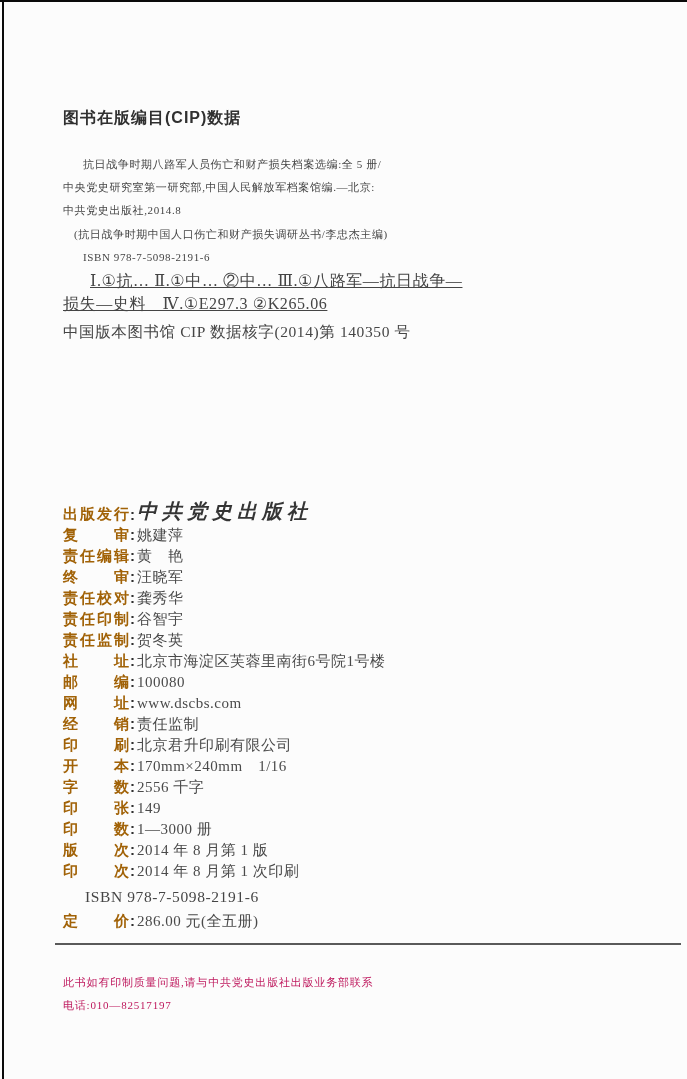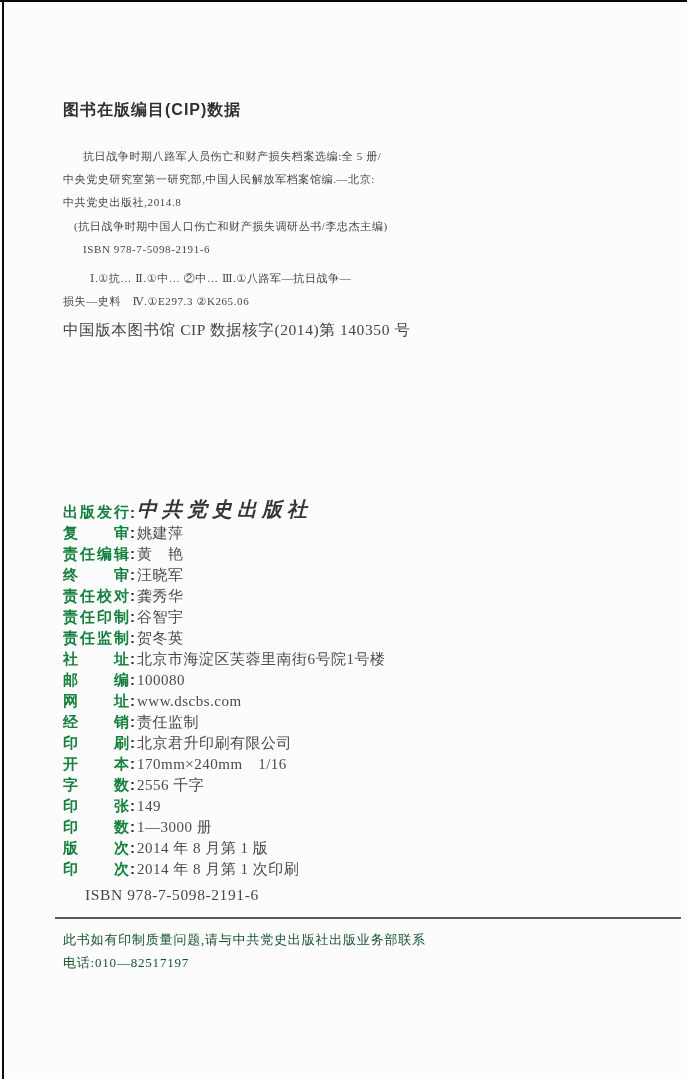--- a/index.html
+++ b/index.html
@@ -23,21 +23,21 @@
     background: #0a0a0a;
   }
   .edge-left {
     position: absolute; top: 0; left: 2px;
     width: 2px; height: 100%;
     background: #0a0a0a;
   }
   .content {
     position: absolute;
     left: 63px;
-    top: 100px;
+    top: 108px;
     width: 580px;
   }
   .cip-header {
     font-family: "Liberation Sans", "DejaVu Sans", sans-serif;
     font-weight: bold;
     font-size: 16px;
     color: #303030;
     letter-spacing: 1px;
     margin: 0;
   }
@@ -45,25 +45,26 @@
     margin-top: 24px;
     font-size: 11px;
     line-height: 23.2px;
     letter-spacing: 0.6px;
     color: #454545;
   }
   .indent-1 { text-indent: 20px; }
   .indent-half { text-indent: 11px; }
   .indent-cls { text-indent: 27px; }
   .class-block {
-    margin-top: 6px;
-    font-size: 11px;
+    margin-top: 0;
+    font-size: 16px;
     line-height: 23px;
     letter-spacing: 0.6px;
     color: #454545;
+    text-decoration: underline;
   }
   .cip-record {
     margin-top: 7px;
     font-size: 15.5px;
     letter-spacing: 0.6px;
     color: #454545;
   }
   .colophon {
     margin-top: 160px;
   }
@@ -73,21 +74,21 @@
     font-size: 15px;
     white-space: nowrap;
   }
   .row-label {
     display: inline-block;
     width: 66px;
     text-align: justify;
     text-align-last: justify;
     font-family: "Liberation Sans", "DejaVu Sans", sans-serif;
     font-weight: bold;
-    color: #15803d;
+    color: #a16207;
     vertical-align: top;
   }
   .row-colon {
     font-family: "Liberation Sans", "DejaVu Sans", sans-serif;
     font-weight: bold;
     color: #2f2f2f;
     padding: 0 2px 0 1px;
   }
   .row-value {
     color: #4a4a4a;
@@ -119,25 +120,25 @@
   }
   .divider {
     margin-top: 12px;
     margin-left: -8px;
     width: 626px;
     height: 0;
     border: none;
     border-top: 2px solid #5a5a5a;
   }
   .footer-note {
-    margin-top: 9px;
-    font-size: 13px;
+    margin-top: 26px;
+    font-size: 11px;
     line-height: 23px;
     letter-spacing: 0.8px;
-    color: #14532d;
+    color: #be185d;
   }
 </style>
 </head>
 <body>
 
 <div class="page">
 
   <div class="edge-top"></div>
   <div class="edge-left"></div>
 
@@ -229,20 +230,23 @@
     <span class="row-label">版次</span><span class="row-colon">:</span><span class="row-value">2014 年 8 月第 1 版</span>
   </div>
 
   <div class="colophon-row">
     <span class="row-label">印次</span><span class="row-colon">:</span><span class="row-value">2014 年 8 月第 1 次印刷</span>
   </div>
 </div>
 
     <div class="isbn-line">ISBN 978-7-5098-2191-6</div>
 
+    <div class="colophon-row price-row">
+      <span class="row-label">定价</span><span class="row-colon">:</span><span class="row-value">286.00 元(全五册)</span>
+    </div>
 
     <hr class="divider">
 
     <div class="footer-note">
       <div>此书如有印制质量问题,请与中共党史出版社出版业务部联系</div>
       <div>电话:010—82517197</div>
     </div>
 
   </div>
 </div>

